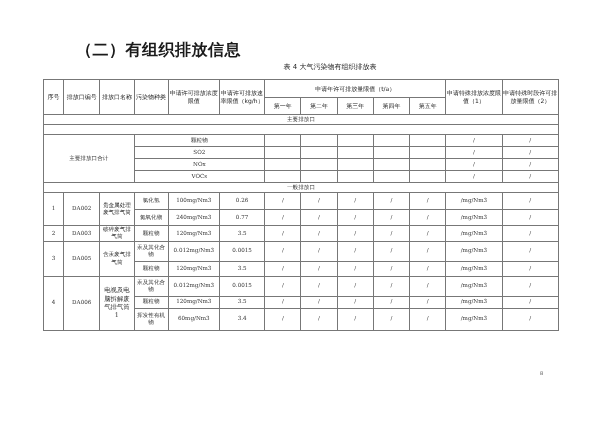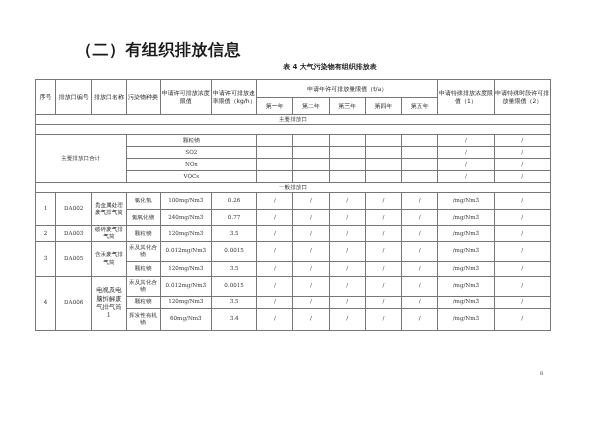--- a/index.html
+++ b/index.html
@@ -1,22 +1,22 @@
 <!DOCTYPE html>
 <html><head>
 <meta charset="utf-8">
 <style>
   html, body { margin: 0; padding: 0; background: #ffffff; }
   body { width: 600px; height: 424px; position: relative; overflow: hidden;
          font-family: "DejaVu Serif", "Liberation Serif", serif; color: #222; }
   .section-title { position: absolute; left: 76px; top: 40px; font-size: 16px; font-weight: bold;
                    font-family: "DejaVu Sans", "Liberation Sans", sans-serif; color: #1a1a1a; letter-spacing: 0.5px; }
-  .table-caption { position: absolute; left: 0; width: 600px; top: 62px; text-align: center; font-size: 7px; font-weight: bold;
+  .table-caption { position: absolute; left: 0; width: 600px; top: 62px; text-align: center; font-size: 7px; font-weight: normal;
                    font-family: "DejaVu Sans", "Liberation Sans", sans-serif; color: #222; padding-left: 60px; box-sizing: border-box; }
-  table.main { position: absolute; left: 35px; top: 79px; width: 516px; border-collapse: collapse; border: 1.5px solid #111; table-layout: fixed; }
+  table.main { position: absolute; left: 43px; top: 79px; width: 516px; border-collapse: collapse; border: 1.5px solid #111; table-layout: fixed; }
   table.main td, table.main th { border: 0.8px solid #777; font-size: 5.6px; text-align: center; vertical-align: middle; padding: 0; line-height: 1.3; font-weight: normal; color: #333; overflow: hidden; }
   table.main th { font-family: "DejaVu Sans", "Liberation Sans", sans-serif; font-size: 6px; color: #222; }
   .sec-row td { font-family: "DejaVu Sans", "Liberation Sans", sans-serif; font-weight: bold; font-size: 6.2px; color: #111; }
   .thick-top td { border-top: 1.4px solid #555; }
   .slash { color: #444; }
   .page-num { position: absolute; left: 540px; top: 370px; font-size: 5px; color: #555; }
 </style>
 </head>
 <body>
 

